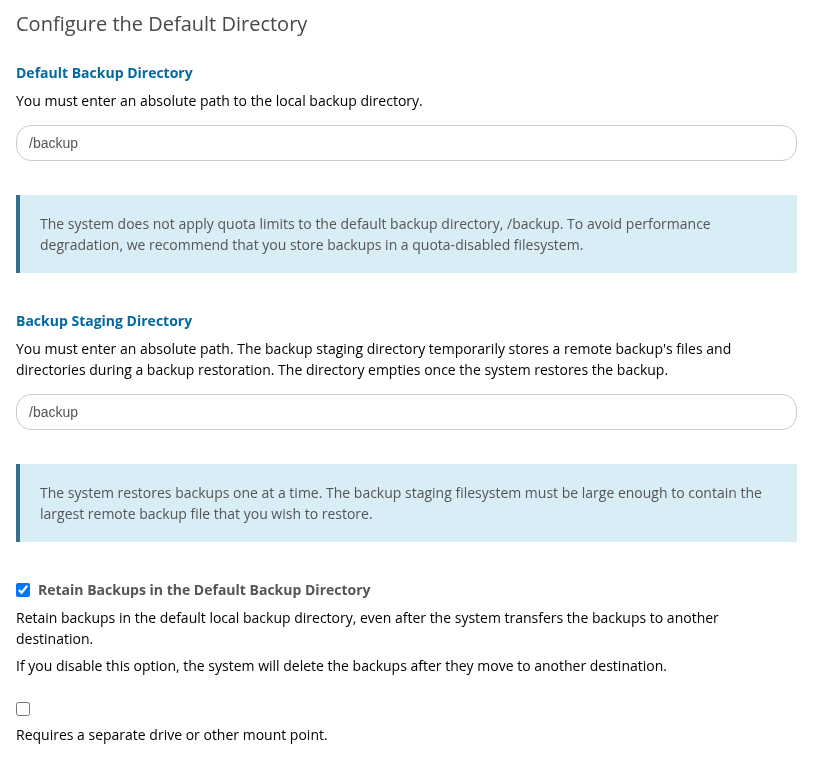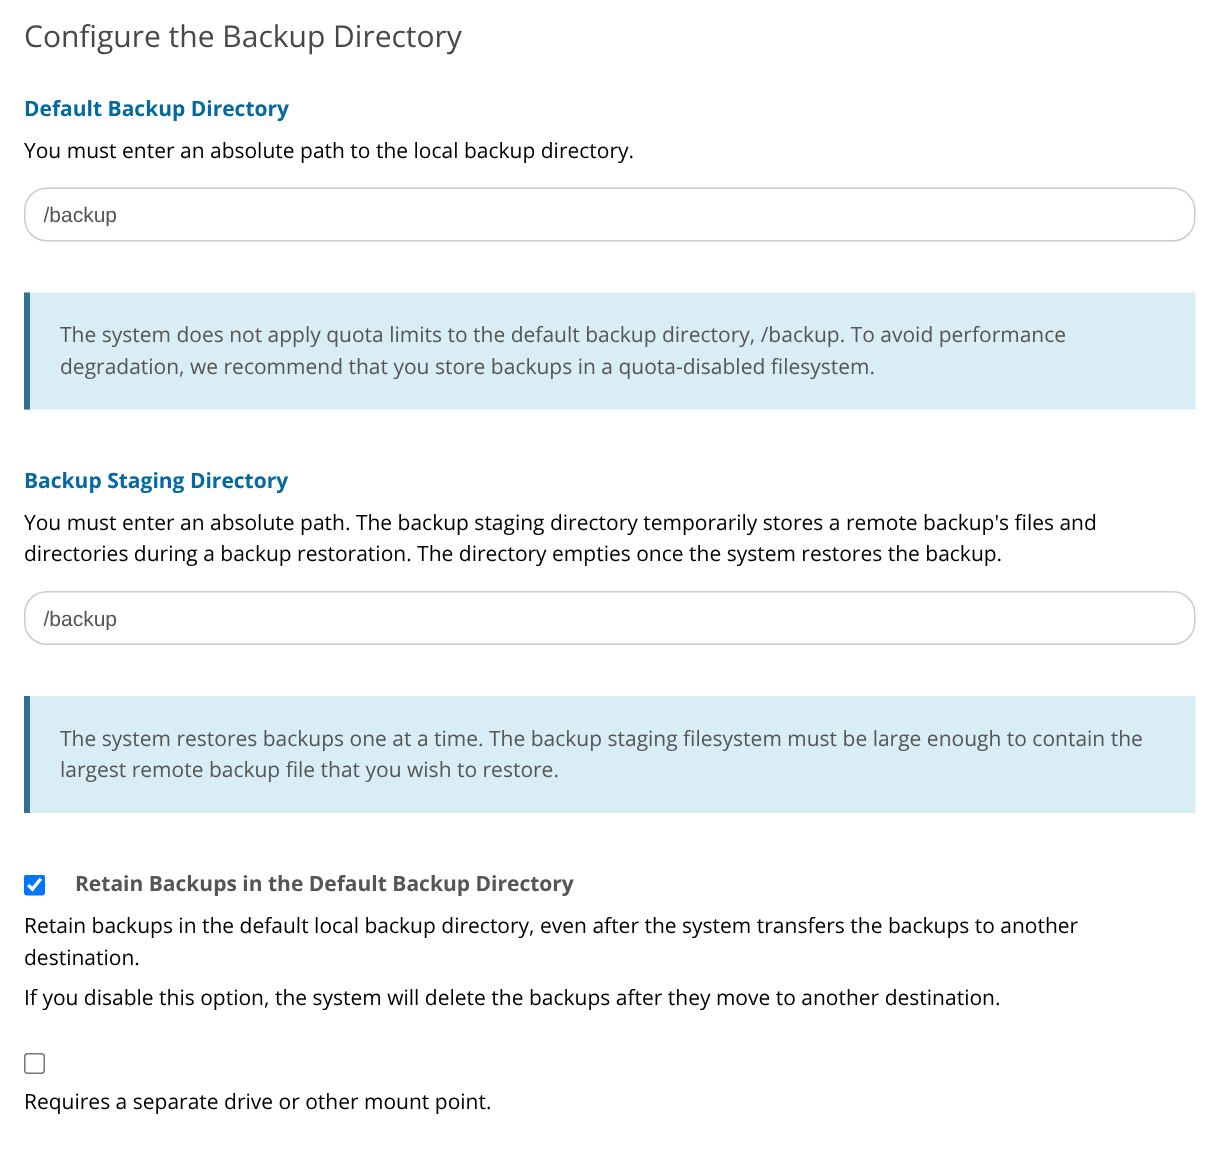--- a/index.html
+++ b/index.html
@@ -47,21 +47,21 @@
       border-left: 4px solid #31708f;
       padding: 18px 20px;
       font-size: 14px;
       color: #555;
       line-height: 1.5;
       margin-bottom: 38px;
     }
     .checkbox-row {
       display: flex;
       align-items: center;
-      gap: 20px;
+      gap: 8px;
       margin-bottom: 8px;
     }
     .checkbox-row input[type="checkbox"] {
       width: 14px;
       height: 14px;
       cursor: pointer;
     }
     .checkbox-label {
       font-size: 14px;
       font-weight: 700;
@@ -69,21 +69,21 @@
     }
     .spacer-sm {
       height: 12px;
     }
   </style>
 </head>
 <body>
 
 
 
-<h2 class="page-title">Configure the Backup Directory</h2>
+<h2 class="page-title">Configure the Default Directory</h2>
 
 <div class="section-label">Default Backup Directory</div>
 <div class="help-text">You must enter an absolute path to the local backup directory.</div>
 <input type="text" class="text-input" value="/backup" style="">
 
 <div class="info-alert">The system does not apply quota limits to the default backup directory, /backup. To avoid performance degradation, we recommend that you store backups in a quota-disabled filesystem.</div>
 
 <div class="section-label">Backup Staging Directory</div>
 <div class="help-text">You must enter an absolute path. The backup staging directory temporarily stores a remote backup's files and directories during a backup restoration. The directory empties once the system restores the backup.</div>
 <input type="text" class="text-input" value="/backup" style="">

